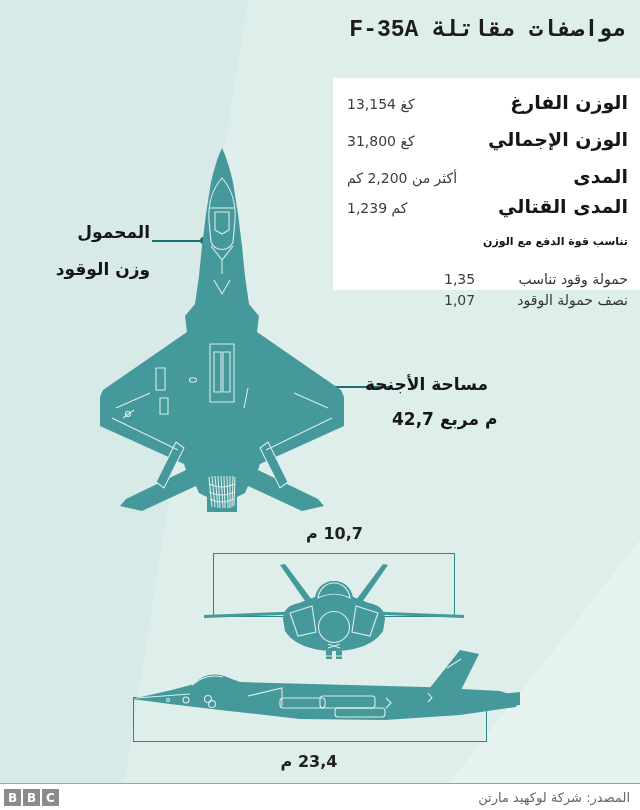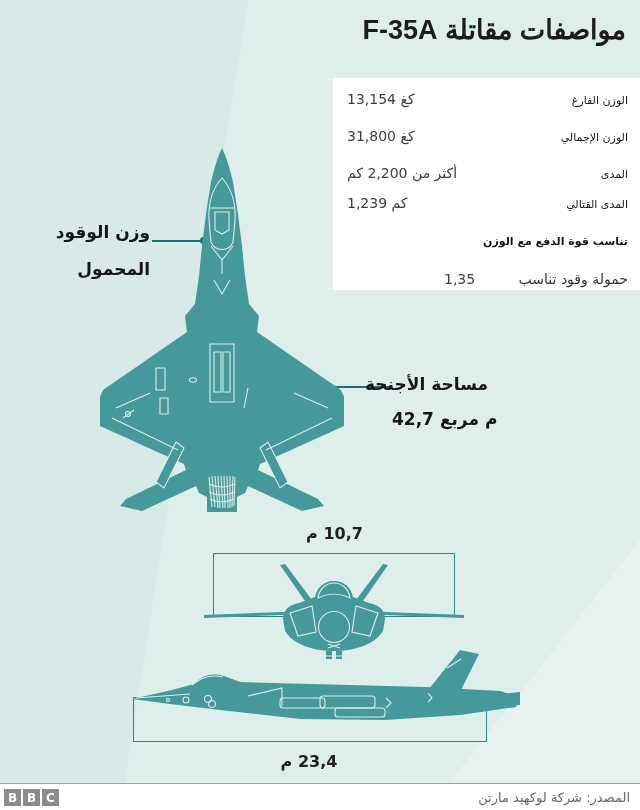--- a/index.html
+++ b/index.html
@@ -7,27 +7,27 @@
     --dark-line:#1d7173; --box:#2b8687; --ink:#161616; --val:#3d3d3d;
     --muted:#5d6b6a; --logo:#8b8b8b; --panel:#ffffff;
   }
   html,body{margin:0;padding:0;}
   body{font-family:"DejaVu Sans","Liberation Sans",sans-serif;}
   #stage{position:relative;width:640px;height:810px;overflow:hidden;background:var(--bg);}
   .band1{position:absolute;inset:0;background:var(--band);opacity:.55;
          clip-path:polygon(248px 0,640px 0,640px 810px,120px 810px);}
   .band2{position:absolute;inset:0;background:#ecf6f3;opacity:.6;
          clip-path:polygon(640px 540px,640px 782px,450px 782px);}
-  .title{position:absolute;top:10px;right:14px;font-family:Liberation Sans, sans-serif;
-         font-weight:bold;font-size:27px;line-height:40px;color:#1c1c1c;direction:rtl;}
+  .title{position:absolute;top:10px;right:14px;font-family:Liberation Mono, monospace;
+         font-weight:bold;font-size:23px;line-height:40px;color:#1c1c1c;direction:rtl;}
   
   .panel{position:absolute;left:333px;top:78px;width:307px;height:212px;background:var(--panel);}
   .srow{position:absolute;left:14px;right:12px;display:flex;justify-content:space-between;
         align-items:baseline;direction:ltr;}
-  .lbl{font-weight:normal;font-size:11px;color:var(--ink);}
+  .lbl{font-weight:bold;font-size:19px;color:var(--ink);}
   .val{font-size:14px;color:var(--val);white-space:nowrap;}
   .sub .val{margin-left:97px;}
   .sublbl{font-weight:normal;font-size:14px;color:#333;}
   .shead{position:absolute;right:12px;font-weight:bold;font-size:11px;color:var(--ink);direction:rtl;}
   
   .fuel{position:absolute;left:28px;top:214px;width:122px;text-align:right;direction:rtl;
         font-weight:bold;font-size:17px;line-height:37px;color:var(--ink);}
   .wing{position:absolute;left:392px;top:367px;width:96px;text-align:center;direction:rtl;
         font-weight:bold;font-size:17px;line-height:35px;color:var(--ink);white-space:nowrap;}
   .connector{position:absolute;height:2px;background:var(--dark-line);}
@@ -68,25 +68,29 @@
     </div>
     <div class="srow" style="top:117px">
       <span class="val" dir="ltr">1,239 كم</span>
       <span class="lbl">المدى القتالي</span>
     </div>
     <div class="shead" style="top:157px">تناسب قوة الدفع مع الوزن</div>
     <div class="srow sub" style="top:193px">
       <span class="val">1,35</span>
       <span class="sublbl">حمولة وقود تناسب</span>
     </div>
+    <div class="srow sub" style="top:214px">
+      <span class="val">1,07</span>
+      <span class="sublbl">نصف حمولة الوقود</span>
+    </div>
   </div>
 
   <div class="fuel">
+    <div>المحمول</div>
     <div>وزن الوقود</div>
-    <div>المحمول</div>
   </div>
   <div class="connector" style="left:152px;top:240px;width:52px"></div>
   <div class="dot" style="left:200px;top:237px;width:7px;height:7px"></div>
 
   <div class="dot" style="left:284px;top:383px;width:9px;height:9px"></div>
   <div class="connector" style="left:291px;top:386px;width:100px"></div>
   <div class="wing">
     <div>مساحة الأجنحة</div>
     <div dir="ltr">42,7 م مربع</div>
   </div>

